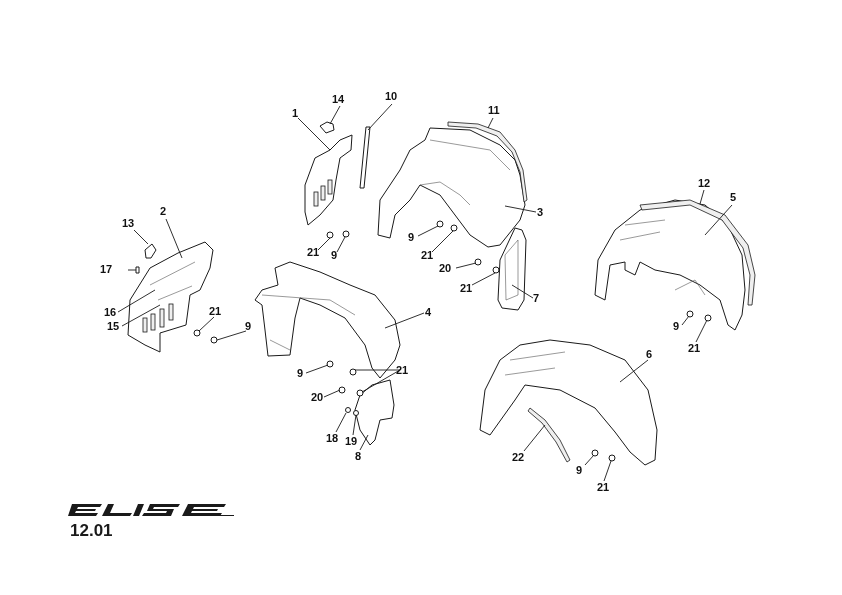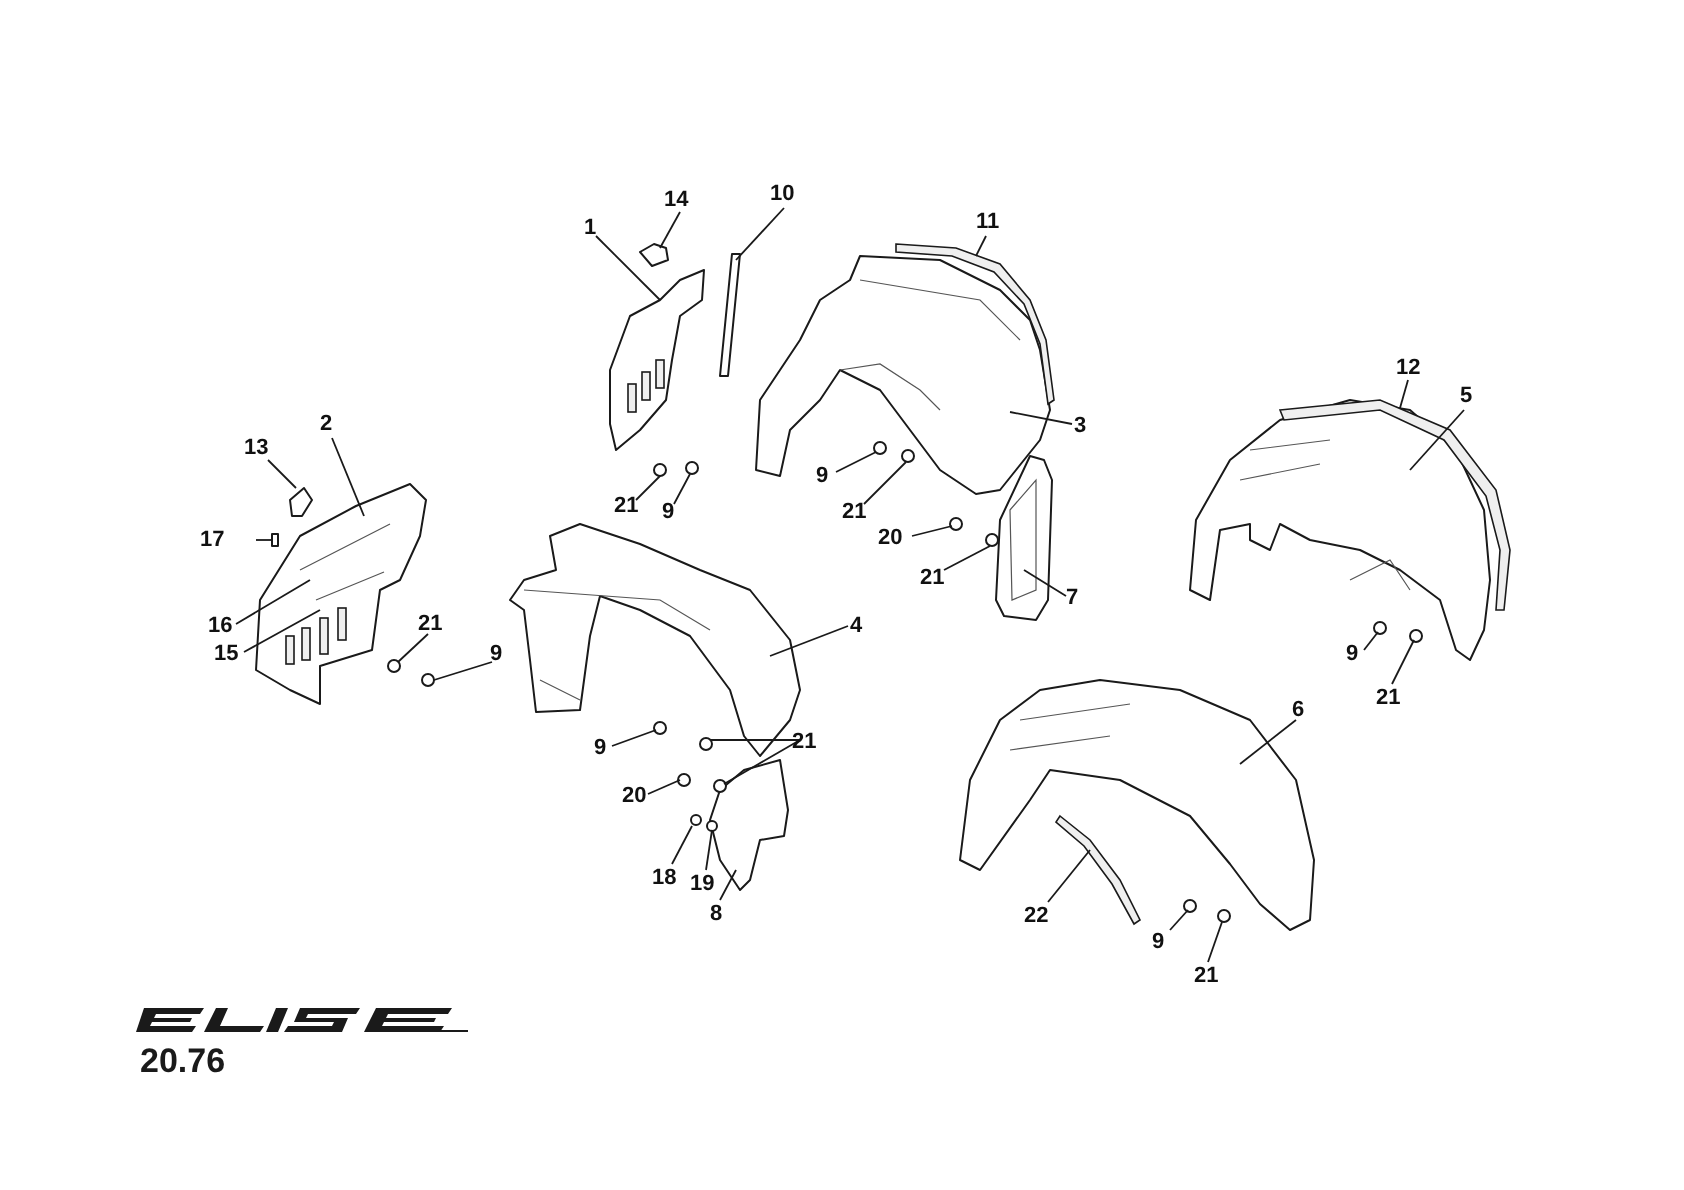--- a/index.html
+++ b/index.html
@@ -190,13 +190,13 @@
     <path d="M40,2 L46,2 L42,11 L64,11 L62,14 L34,14 Z"></path>
 
     <path d="M70,2 L76,2 L71,14 L65,14 Z"></path>
 
     <path d="M82,2 L112,2 L110,5 L86,5 L85,7 L106,7 L103,14 L74,14 L76,11 L98,11 L99,9 L79,9 Z"></path>
 
     <path d="M120,2 L158,2 L156,5 L126,5 L125,7 L150,7 L149,9 L124,9 L123,11 L154,11 L152,14 L114,14 Z"></path>
     <path d="M152,13 L166,13 L166,14 L150,14 Z"></path>
   </g>
 </svg>
-<div class="page-num">20.76</div>
+<div class="page-num">12.01</div>
 
 </body></html>

